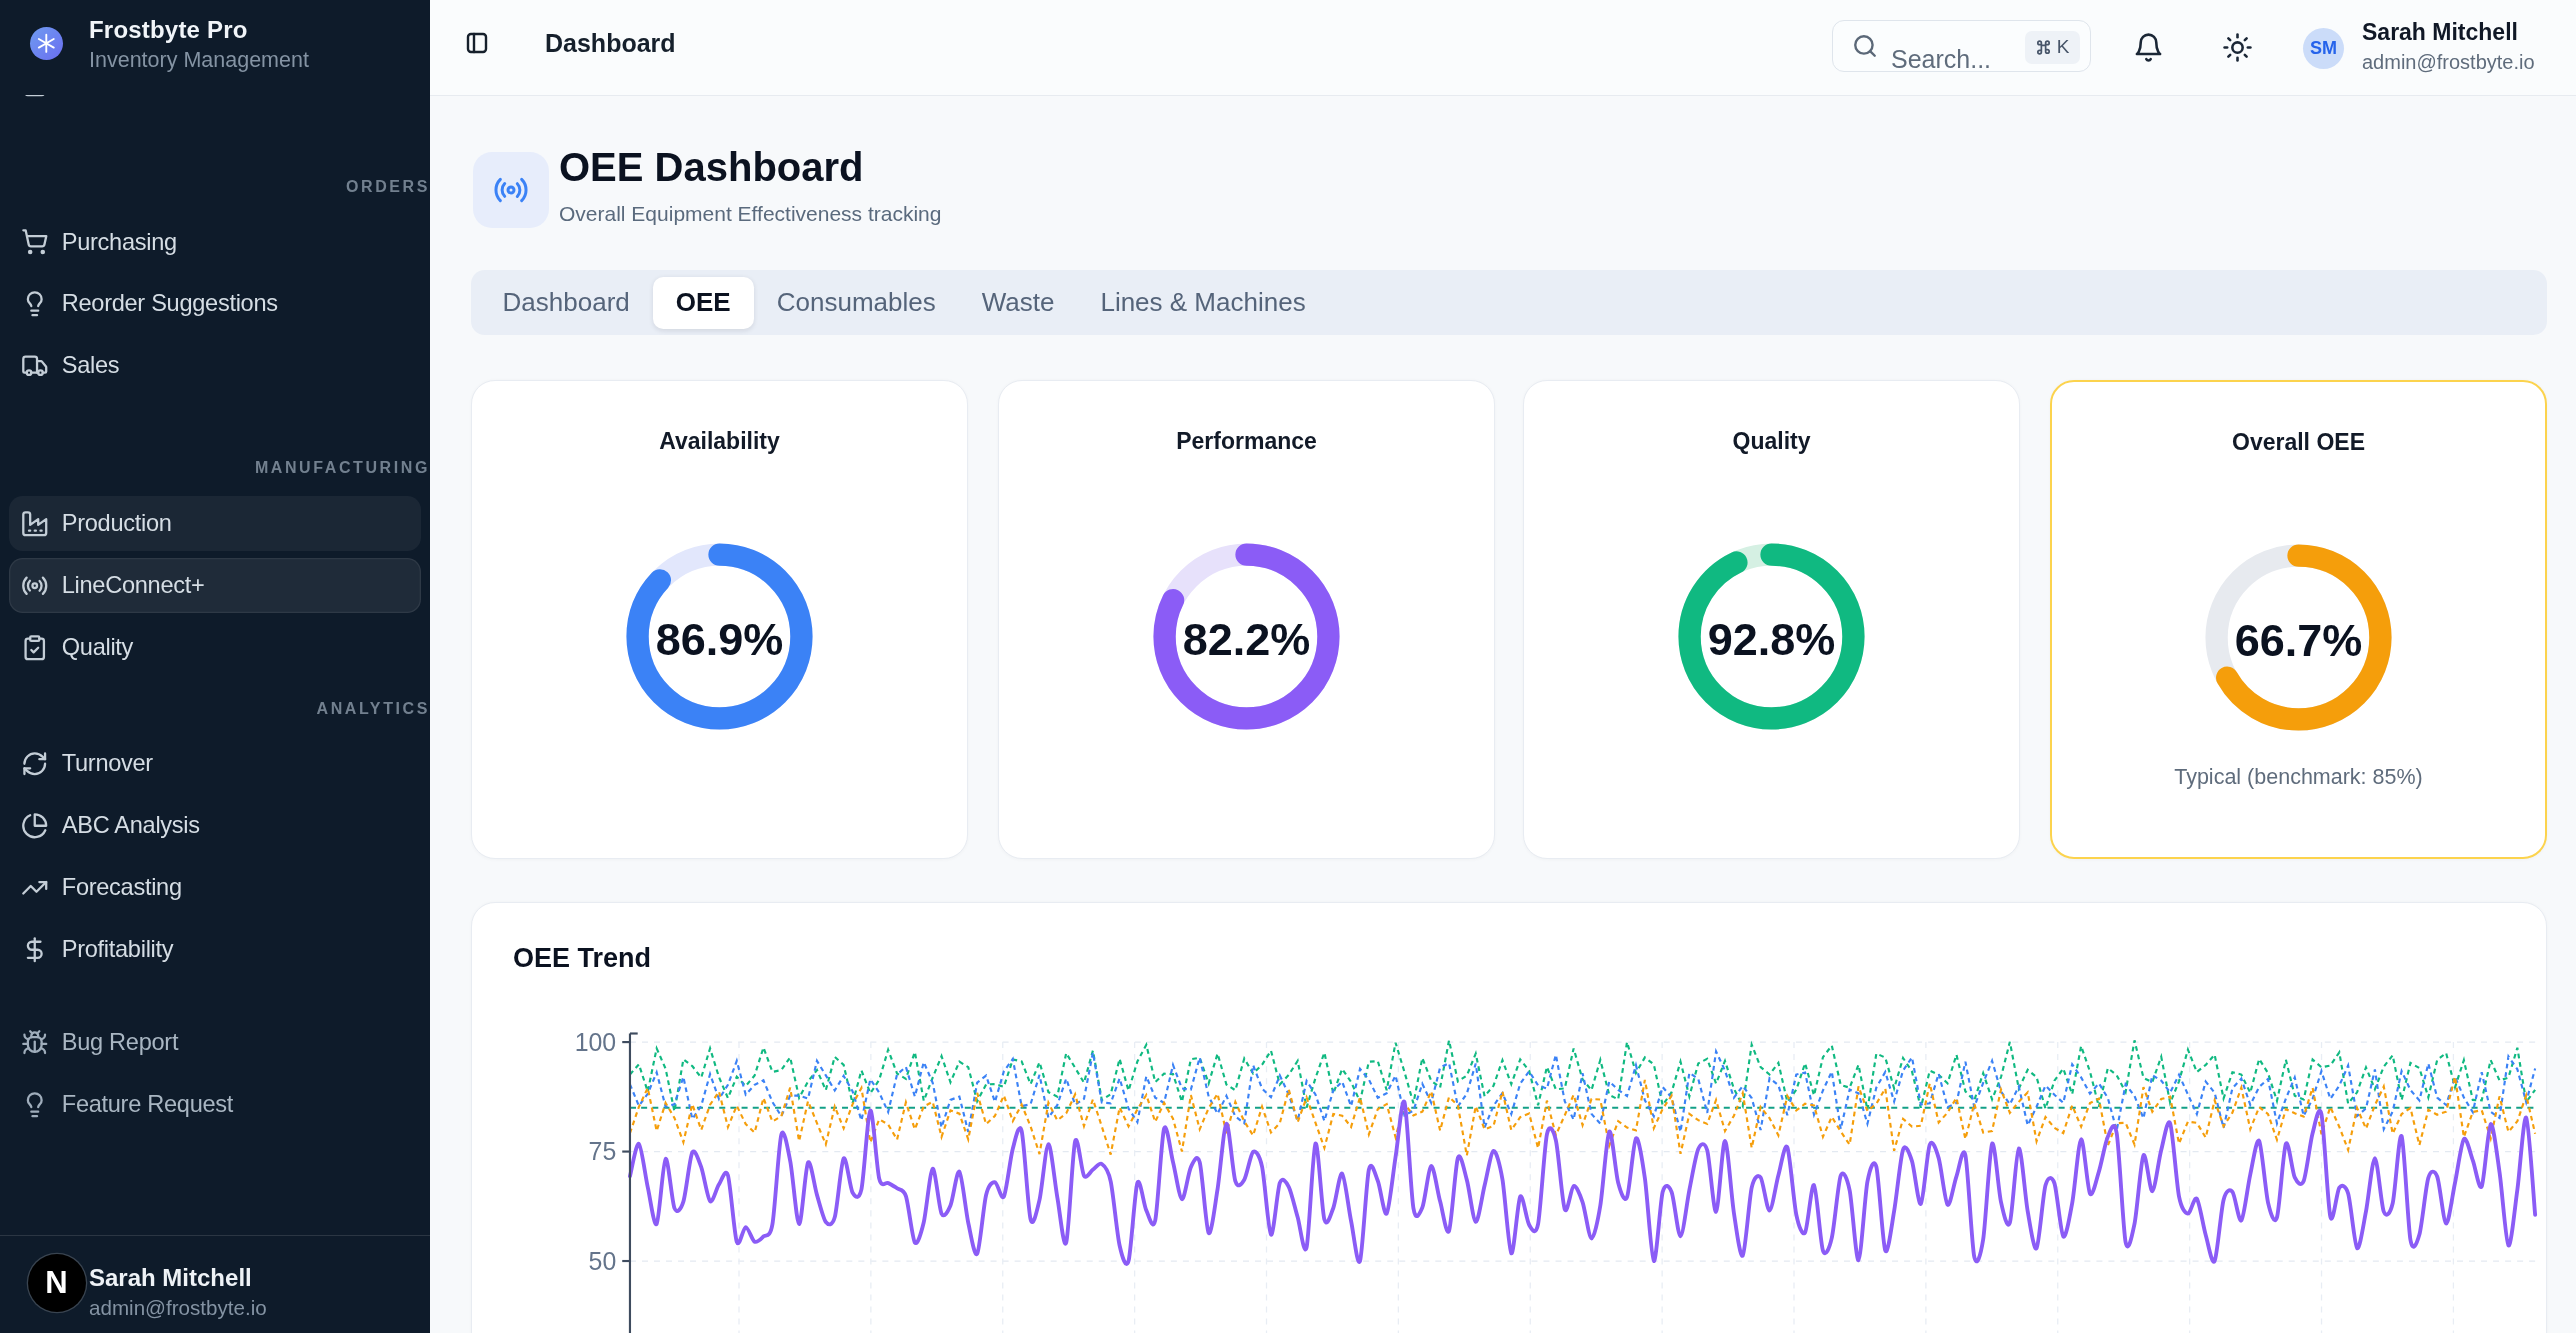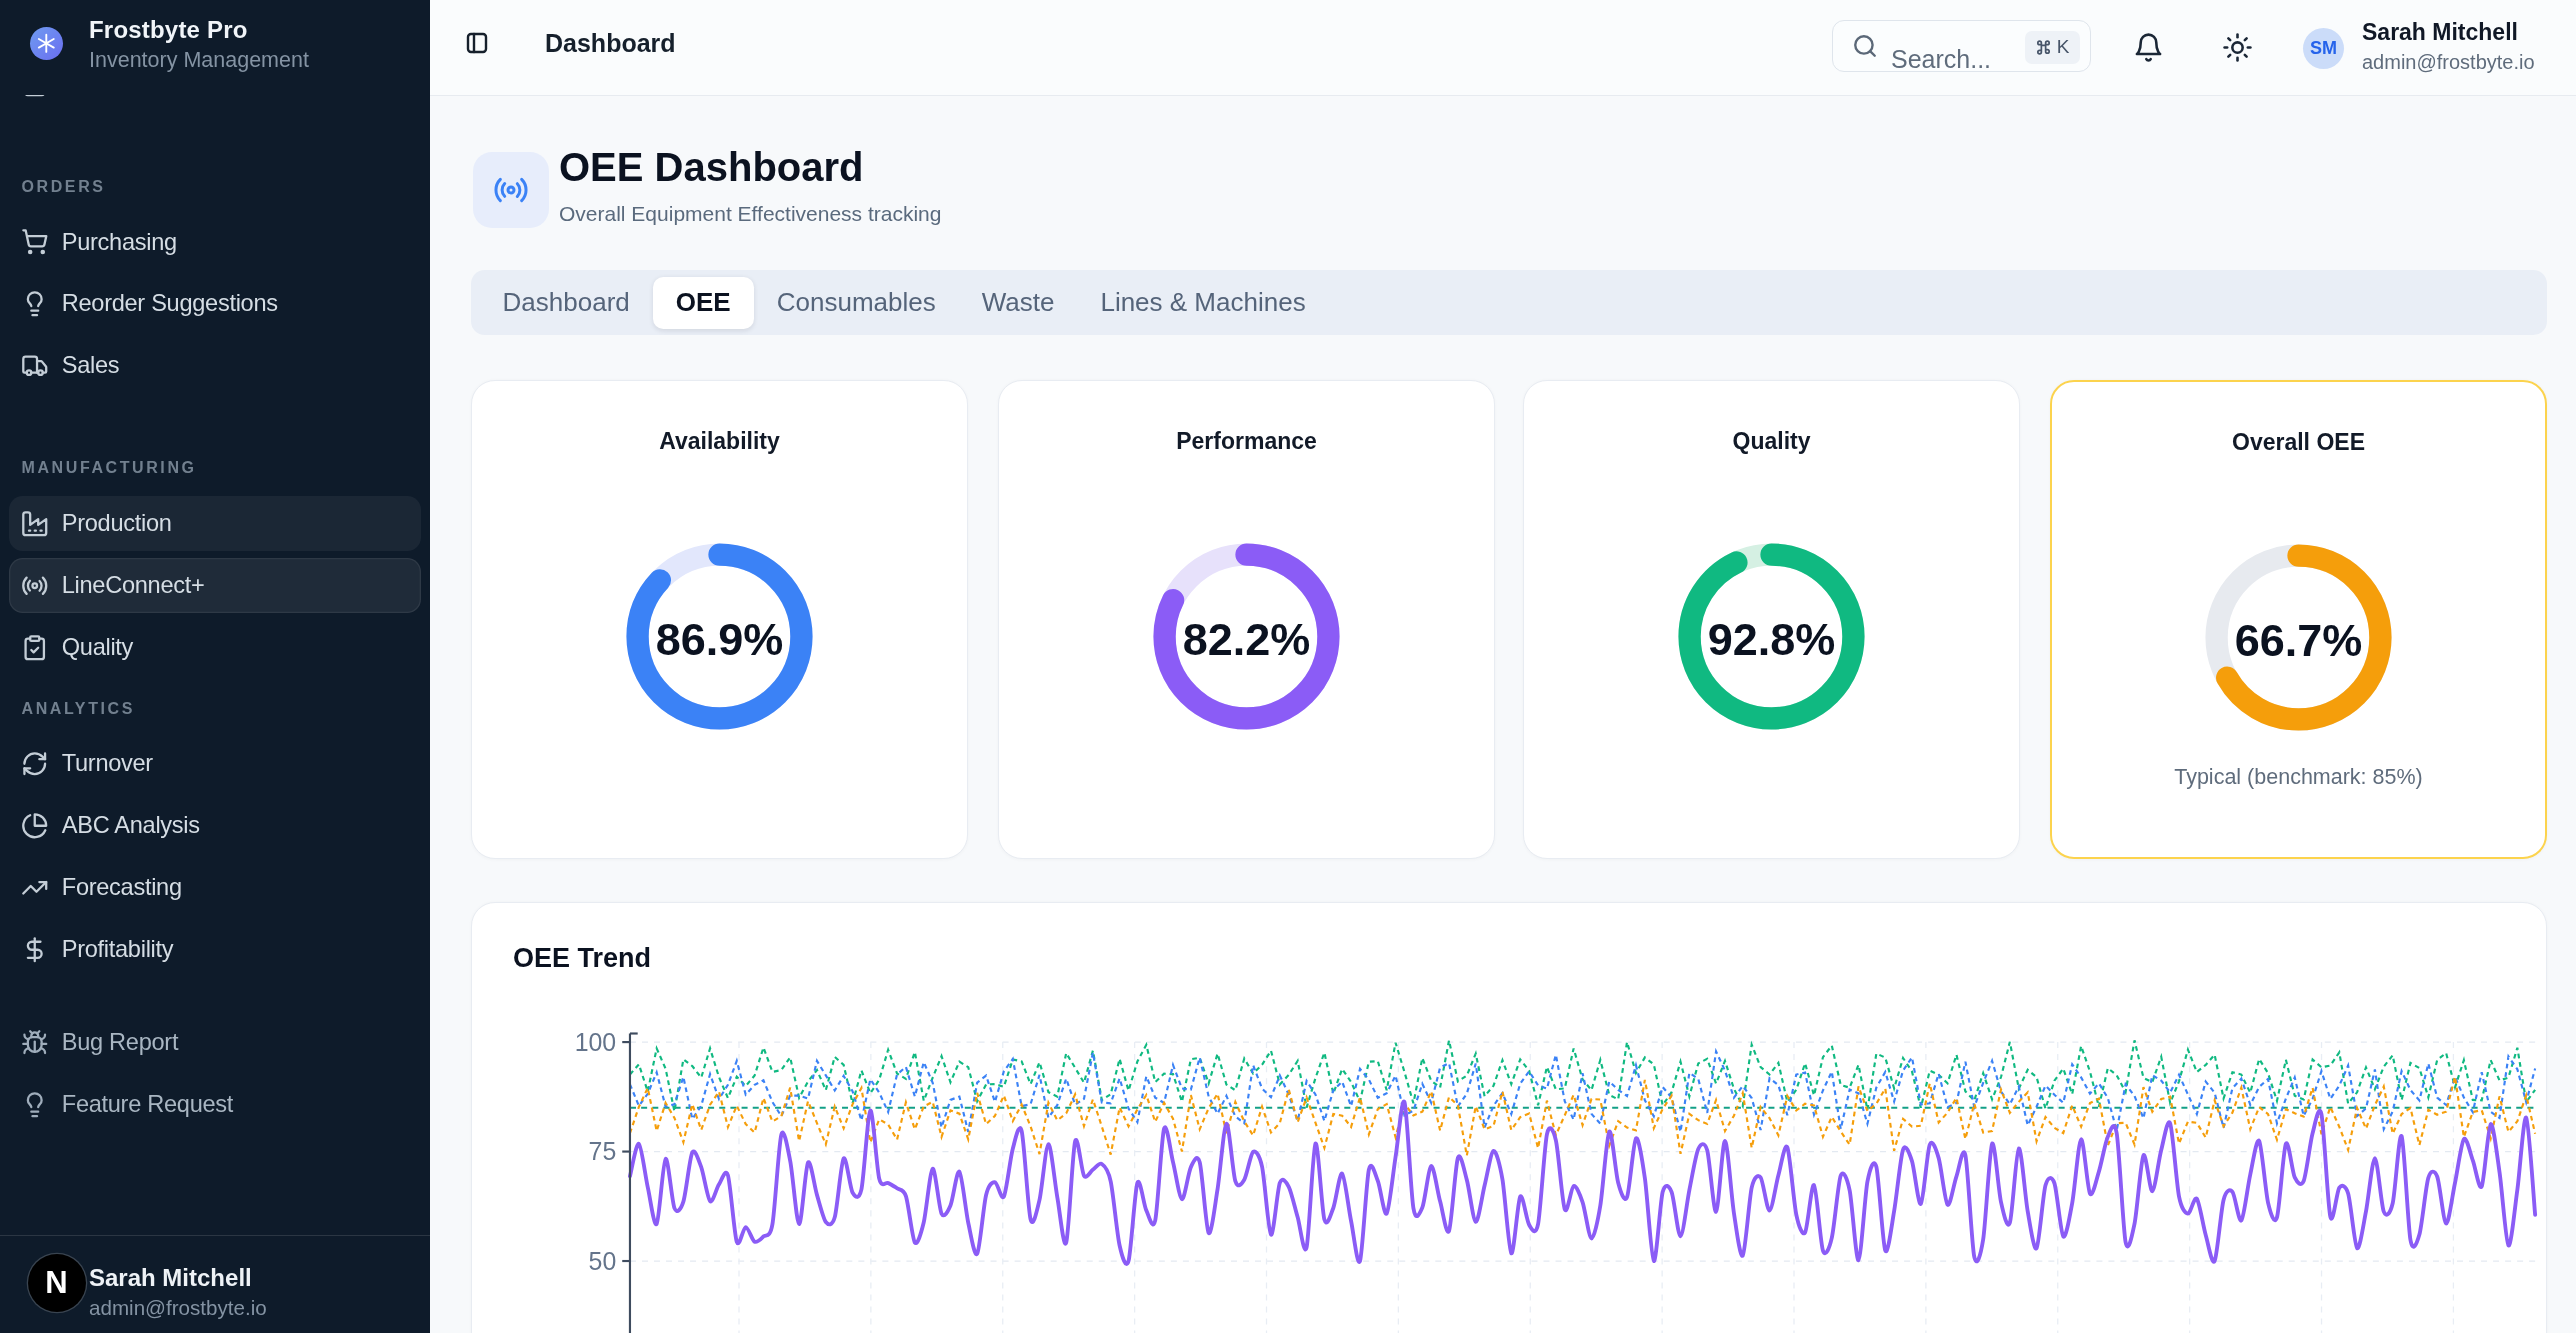--- a/index.html
+++ b/index.html
@@ -7,21 +7,21 @@
   body { font-family:"Liberation Sans", sans-serif; background:#f7f9fb; position:relative; }
   svg { display:block; }
 
   
   #sidebar { position:absolute; left:0; top:0; width:430px; height:1334px; background:#0e1b2a; color:#d5dde4; }
   #logo { position:absolute; left:30px; top:27px; width:33px; height:33px; border-radius:50%;
           background:linear-gradient(135deg,#6f9bf0,#6a6ef0); display:flex; align-items:center; justify-content:center; }
   #brandname { position:absolute; left:89px; top:15.5px; font-size:24px; font-weight:bold; color:#f1f5f9; letter-spacing:0.2px; }
   #brandsub  { position:absolute; left:89px; top:48px; font-size:21.5px; color:#8493a3; }
   #nav { position:absolute; left:0; top:95px; width:430px; height:1140px; overflow:hidden; }
-  .navsec-label { margin:0 0 17px 21.5px; font-size:16px; font-weight:bold; letter-spacing:2.6px; color:#72808f; line-height:20.6px; }
+  .navsec-label { margin:0 0 17px 21.5px; font-size:16px; font-weight:bold; letter-spacing:2.6px; color:#72808f; line-height:20.6px;text-align:right; }
   .navitem { height:55px; margin:0 8.6px 6.9px 8.6px; border-radius:13.7px; display:flex; align-items:center; padding-left:12px; font-size:23.6px; letter-spacing:-0.3px; color:#d5dde4; }
   .navitem svg { width:27.5px; height:27.5px; flex:none; color:#c3cdd6; }
   .navitem span { margin-left:13.7px; white-space:nowrap; }
   .navitem.hl  { background:rgba(255,255,255,0.055); }
   .navitem.act { background:rgba(255,255,255,0.07); box-shadow:inset 0 0 0 1.3px rgba(255,255,255,0.07); }
   .navitem.dim { color:#a9b6c2; } .navitem.dim svg { color:#9fadbb; }
   #sidefoot { position:absolute; left:0; bottom:0; width:430px; height:99px; border-top:1.3px solid rgba(255,255,255,0.12); }
   #sf-av { position:absolute; left:27.5px; top:18px; width:58px; height:58px; border-radius:50%; background:#000;
            display:flex; align-items:center; justify-content:center; box-shadow:0 0 0 1.3px rgba(255,255,255,0.18); }
   #sf-av span { color:#fff; font-size:31px; font-weight:bold; }

